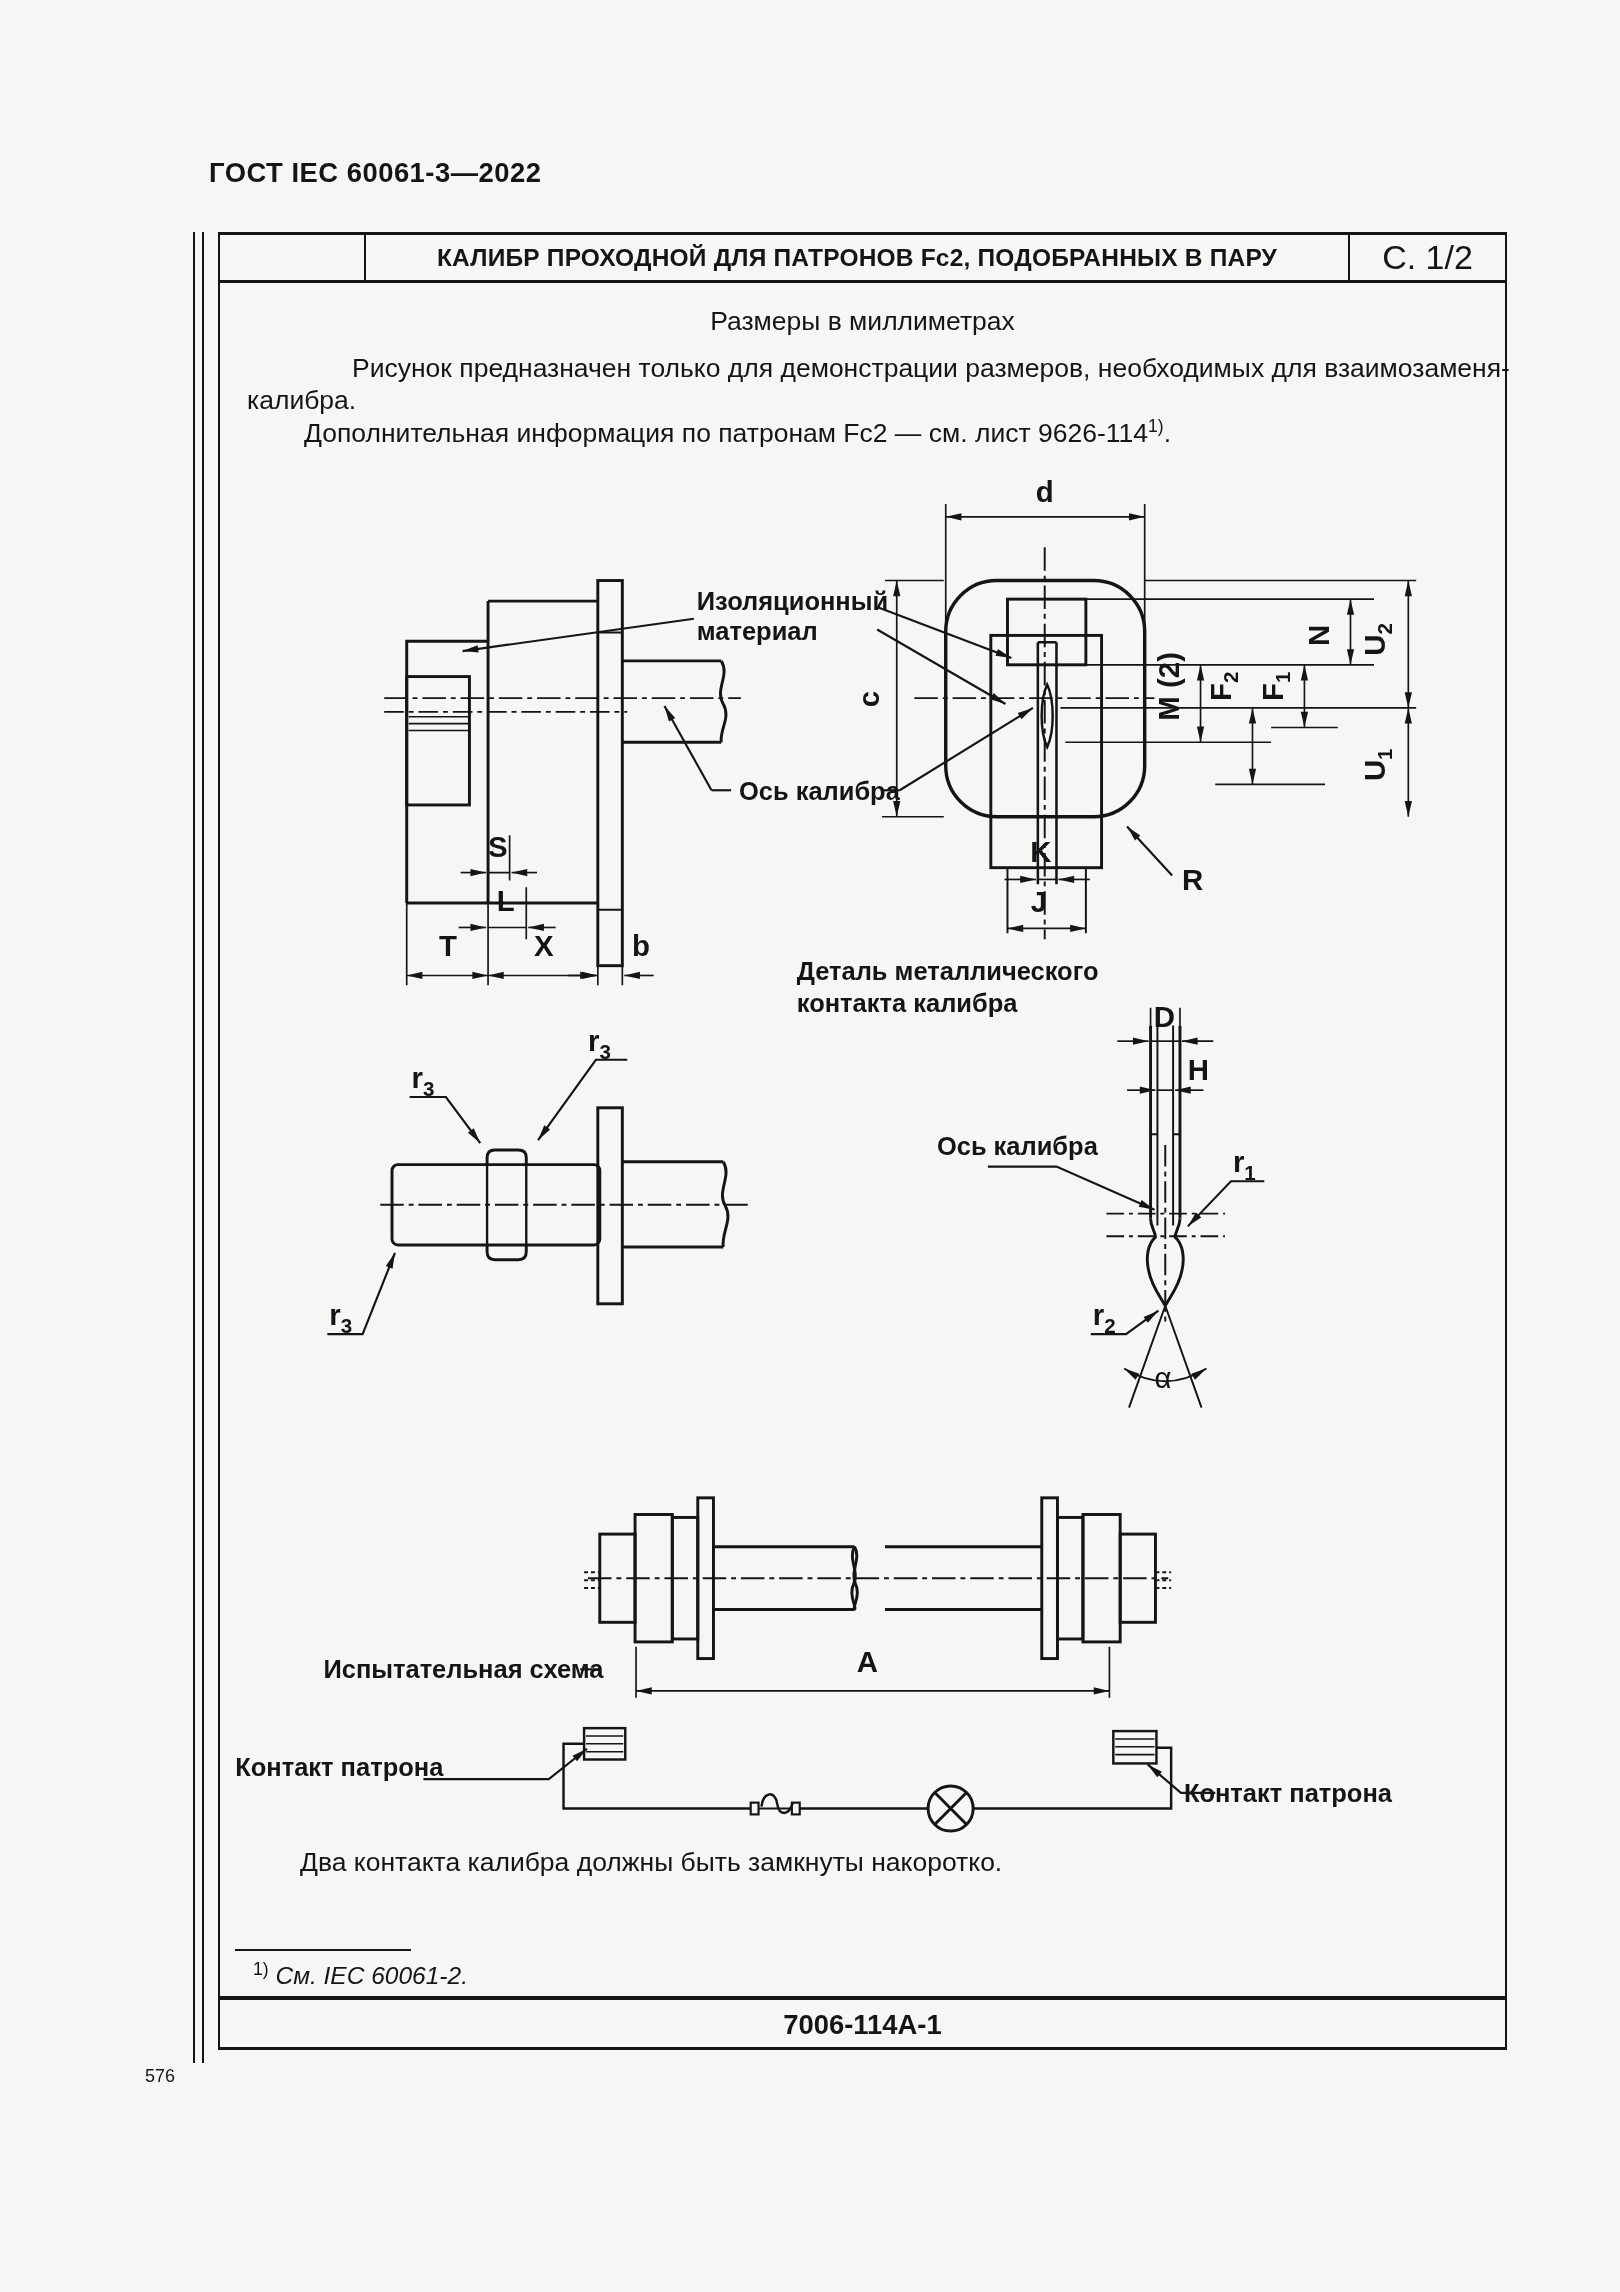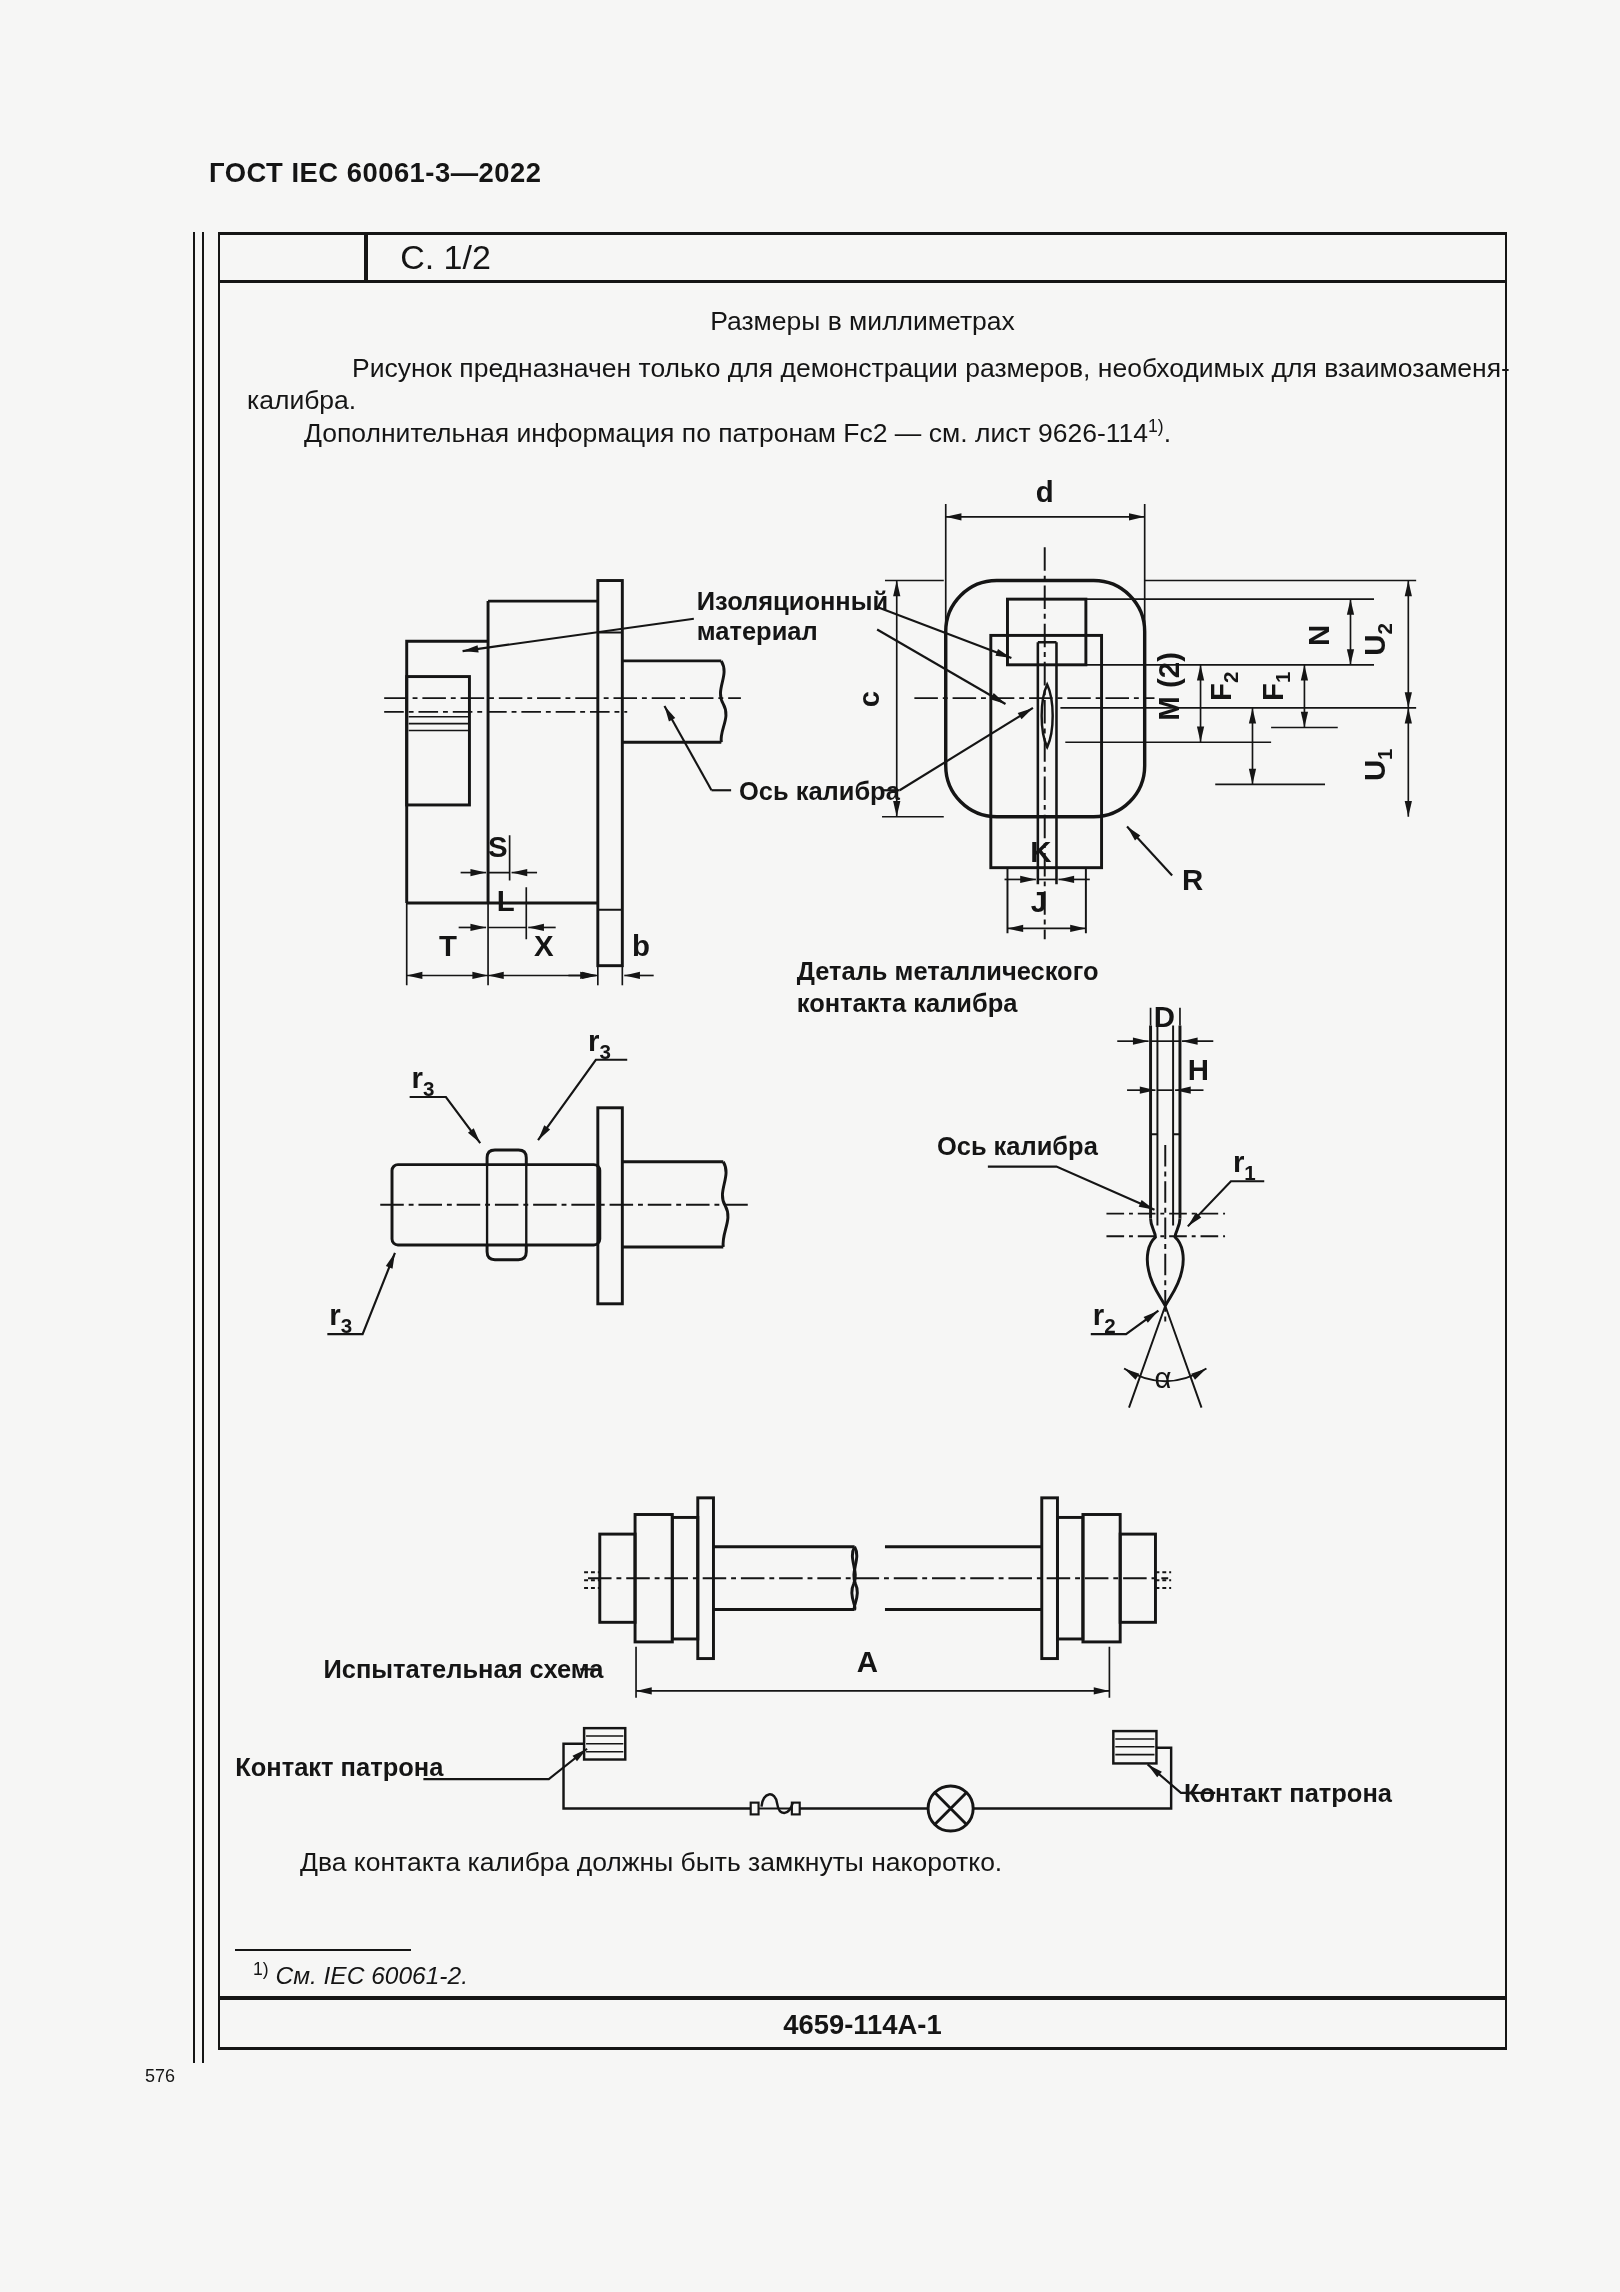--- a/index.html
+++ b/index.html
@@ -52,35 +52,36 @@
 
 <div class="abs doc-header">ГОСТ IEC 60061-3—2022</div>
 
 <div class="abs vrule" style="left:193px;"></div>
 <div class="abs vrule" style="left:202px;"></div>
 
 <div class="abs frame"></div>
 
 <div class="abs title-row">
   <div class="title-cell-empty"></div>
+  <div class="title-cell-main">КАЛИБР ПРОХОДНОЙ ДЛЯ ПАТРОНОВ Fc2, ПОДОБРАННЫХ В ПАРУ</div>
   <div class="title-cell-page">С. 1/2</div>
 </div>
 
 <div class="abs units-note">Размеры в миллиметрах</div>
 <div class="abs para p1l1">Рисунок предназначен только для демонстрации размеров, необходимых для взаимозаменя-</div>
 <div class="abs para p1l2">калибра.</div>
 <div class="abs para p2"><span>Дополнительная информация по патронам Fc2 — см. лист 9626-114</span><sup>1)</sup><span>.</span></div>
 
 <div class="abs note-line">Два контакта калибра должны быть замкнуты накоротко.</div>
 
 <div class="abs footnote-rule"></div>
 <div class="abs footnote"><sup>1)</sup><span class="fn-text"> См. IEC 60061-2.</span></div>
 
 <div class="abs footer-sep"></div>
-<div class="abs sheet-code">4659-114А-1</div>
+<div class="abs sheet-code">7006-114А-1</div>
 <div class="abs page-num">576</div>
 
 <svg class="abs" style="left:0;top:0;" width="1620" height="2293" viewBox="0 0 1653 2339">
   <defs>
     <marker id="ar" markerUnits="userSpaceOnUse" markerWidth="20" markerHeight="10" refX="18" refY="5" orient="auto-start-reverse">
       <path d="M18,5 L2,1.3 L2,8.7 Z" fill="#151515"></path>
     </marker>
   </defs>
 
   <g stroke="#151515" fill="none">

